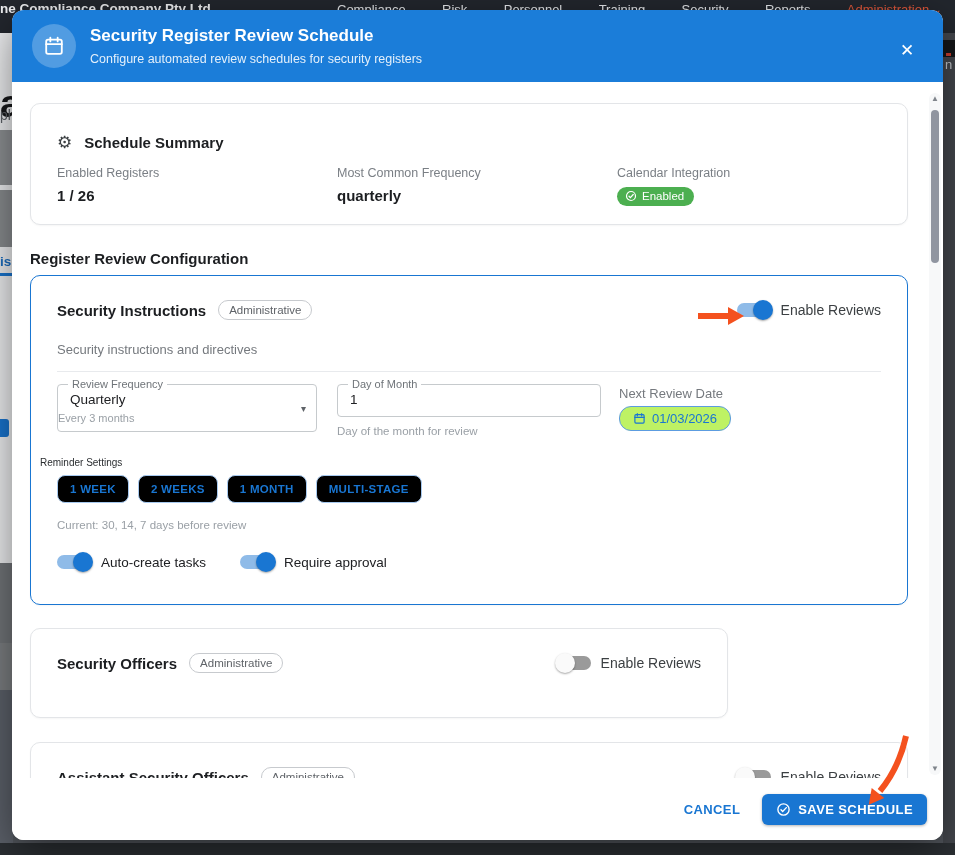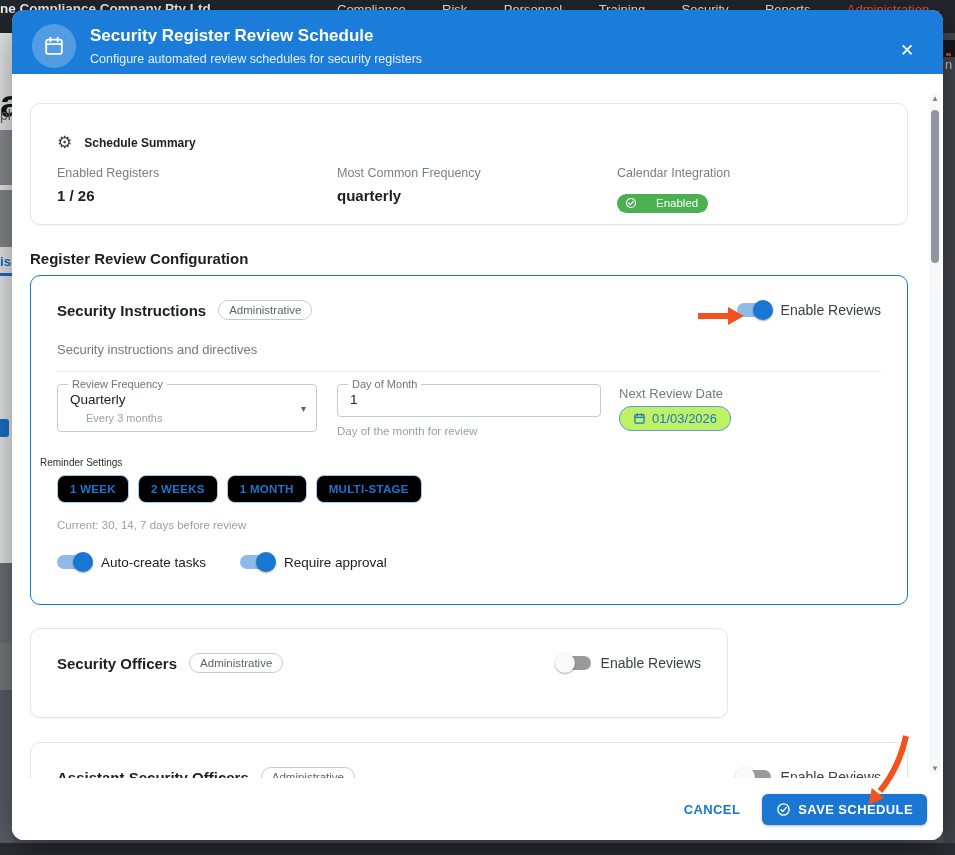--- a/index.html
+++ b/index.html
@@ -27,46 +27,46 @@
   .bg-band-c { position:absolute; left:0; top:690px; width:13px; height:153px; background:#5d626b; z-index:1; }
   .bottom-strip { position:absolute; left:0; top:843px; width:955px; height:12px; background:#2c3034; z-index:1; }
   .right-panel { position:absolute; left:943px; top:33px; width:12px; height:810px; background:#45484e; overflow:hidden; z-index:1; }
   .rp-black { position:absolute; left:0; top:7px; width:12px; height:17px; background:#151719; }
   .rp-red { position:absolute; left:3px; top:13px; width:5px; height:3px; background:#cf3f2f; }
   .frag-n { position:absolute; left:2px; top:24px; font-size:13px; color:#c9ccd1; }
 
   
   .modal { position:absolute; left:12px; top:10px; width:931px; height:830px; background:#fff;
            border-radius:12px; box-shadow:0 12px 45px rgba(0,0,0,.5); z-index:10; }
-  .modal-header { position:absolute; top:0; left:0; width:100%; height:64px; background:#1b7dd9; border-radius:12px 12px 0 0; }
+  .modal-header { position:absolute; top:0; left:0; width:100%; height:72px; background:#1b7dd9; border-radius:12px 12px 0 0; }
   .avatar { position:absolute; left:20px; top:14px; width:44px; height:44px; border-radius:50%;
             background:rgba(255,255,255,.24); display:flex; align-items:center; justify-content:center; }
   .modal-title { position:absolute; left:78px; top:16px; font-size:17px; font-weight:bold; color:#fff; }
   .modal-subtitle { position:absolute; left:78px; top:42px; font-size:12.5px; color:rgba(255,255,255,.88); }
   .close-btn { position:absolute; right:24px; top:28px; width:24px; height:24px; color:#fff; font-size:17px;
                display:flex; align-items:center; justify-content:center; cursor:pointer; }
 
   .modal-body { position:absolute; top:72px; left:0; width:100%; height:706px; background:#fff; overflow:hidden; }
 
   
   .scrollbar { position:absolute; left:917px; top:11px; width:12px; height:682px; background:#f7f8f9; border-radius:6px; }
   .sb-arrow { position:absolute; left:0; width:12px; height:12px; font-size:8px; color:#7f848b; text-align:center; line-height:12px; }
   .sb-up { top:0; } .sb-down { bottom:0; }
   .sb-thumb { position:absolute; left:2px; top:17px; width:8px; height:153px; background:#9095a0; border-radius:4px; }
 
   
   .card { position:absolute; background:#fff; border:1px solid #e3e5e8; border-radius:10px; box-shadow:0 1px 2px rgba(0,0,0,.04); }
   .summary-card { left:18px; top:21px; width:878px; height:122px; }
   .summary-head { position:absolute; left:26px; top:28px; display:flex; align-items:center; gap:12px; }
   .gear { font-size:17px; color:#3c4043; }
-  .summary-title { font-size:12px; font-weight:bold; color:#1c1e21; }
+  .summary-title { font-size:15px; font-weight:bold; color:#1c1e21; }
   .stat { position:absolute; top:62px; }
   .stat-label { font-size:12.5px; color:#7a7f85; }
   .stat-value { margin-top:7px; font-size:15px; font-weight:bold; color:#1c1e21; }
-  .badge-green { margin-top:14px; display:inline-flex; align-items:flex-end; gap:19px; background:#4caf50; color:#fff;
+  .badge-green { margin-top:7px; display:inline-flex; align-items:flex-end; gap:5px; background:#4caf50; color:#fff;
                  font-size:11.5px; font-weight:500; padding:3px 10px 4px 8px; border-radius:12px; }
 
   .section-heading { position:absolute; left:18px; top:168px; font-size:15px; font-weight:bold; color:#1c1e21; }
 
   
   .reg-card-active { left:18px; top:193px; width:878px; height:330px; border:1.5px solid #1976d2; }
   .reg-card2 { left:18px; top:546px; width:698px; height:90px; }
   .reg-card3 { left:18px; top:660px; width:878px; height:92px; }
   .title-row { position:absolute; left:26px; right:26px; top:24px; display:flex; align-items:center; justify-content:space-between; }
   .tr-left { display:flex; align-items:center; gap:12px; }
@@ -86,21 +86,21 @@
 
   .reg-desc { position:absolute; left:26px; top:66px; font-size:13px; color:#75797e; }
   .divider { position:absolute; left:26px; right:26px; top:95px; height:1px; background:#e8eaed; }
 
   
   .field { position:absolute; border:1px solid #c6cacd; border-radius:4px; background:#fff; }
   .freq-select { left:26px; top:108px; width:260px; height:48px; cursor:pointer; }
   .day-input { left:306px; top:108px; width:264px; height:33px; }
   .notch-label { position:absolute; top:-7px; left:10px; background:#fff; padding:0 4px; font-size:11px; color:#6f7479; }
   .field-value { position:absolute; left:12px; top:7px; font-size:13.5px; color:#202124; }
-  .field-helper-in { position:absolute; left:28px; top:27px; font-size:11px; color:#9aa0a6; }
+  .field-helper-in { position:absolute; left:0; top:27px; font-size:11px; color:#9aa0a6; }
   .caret { position:absolute; right:10px; top:50%; transform:translateY(-50%); font-size:10px; color:#5f6368; }
   .day-helper { position:absolute; left:306px; top:149px; font-size:11.5px; color:#9aa0a6; }
   .next-label { position:absolute; left:588px; top:110px; font-size:13px; color:#75797e; }
   .date-chip { position:absolute; left:588px; top:130px; display:inline-flex; align-items:center; gap:6px;
                border:1px solid #5c9ce0; border-radius:12px; padding:4px 13px; color:#1976d2; font-size:13px; cursor:pointer; background:#bef264; }
 
   .reminder-label { position:absolute; left:9px; top:181px; font-size:10px; color:#2b2e31; }
   .reminder-row { position:absolute; left:26px; top:199px; display:flex; gap:9px; }
   .reminder-btn { border:1px solid #a7c9ef; border-radius:8px; background:#000000; color:#1976d2;
                   font-family:"Liberation Sans",sans-serif; font-size:11.5px; font-weight:bold; letter-spacing:.3px;

